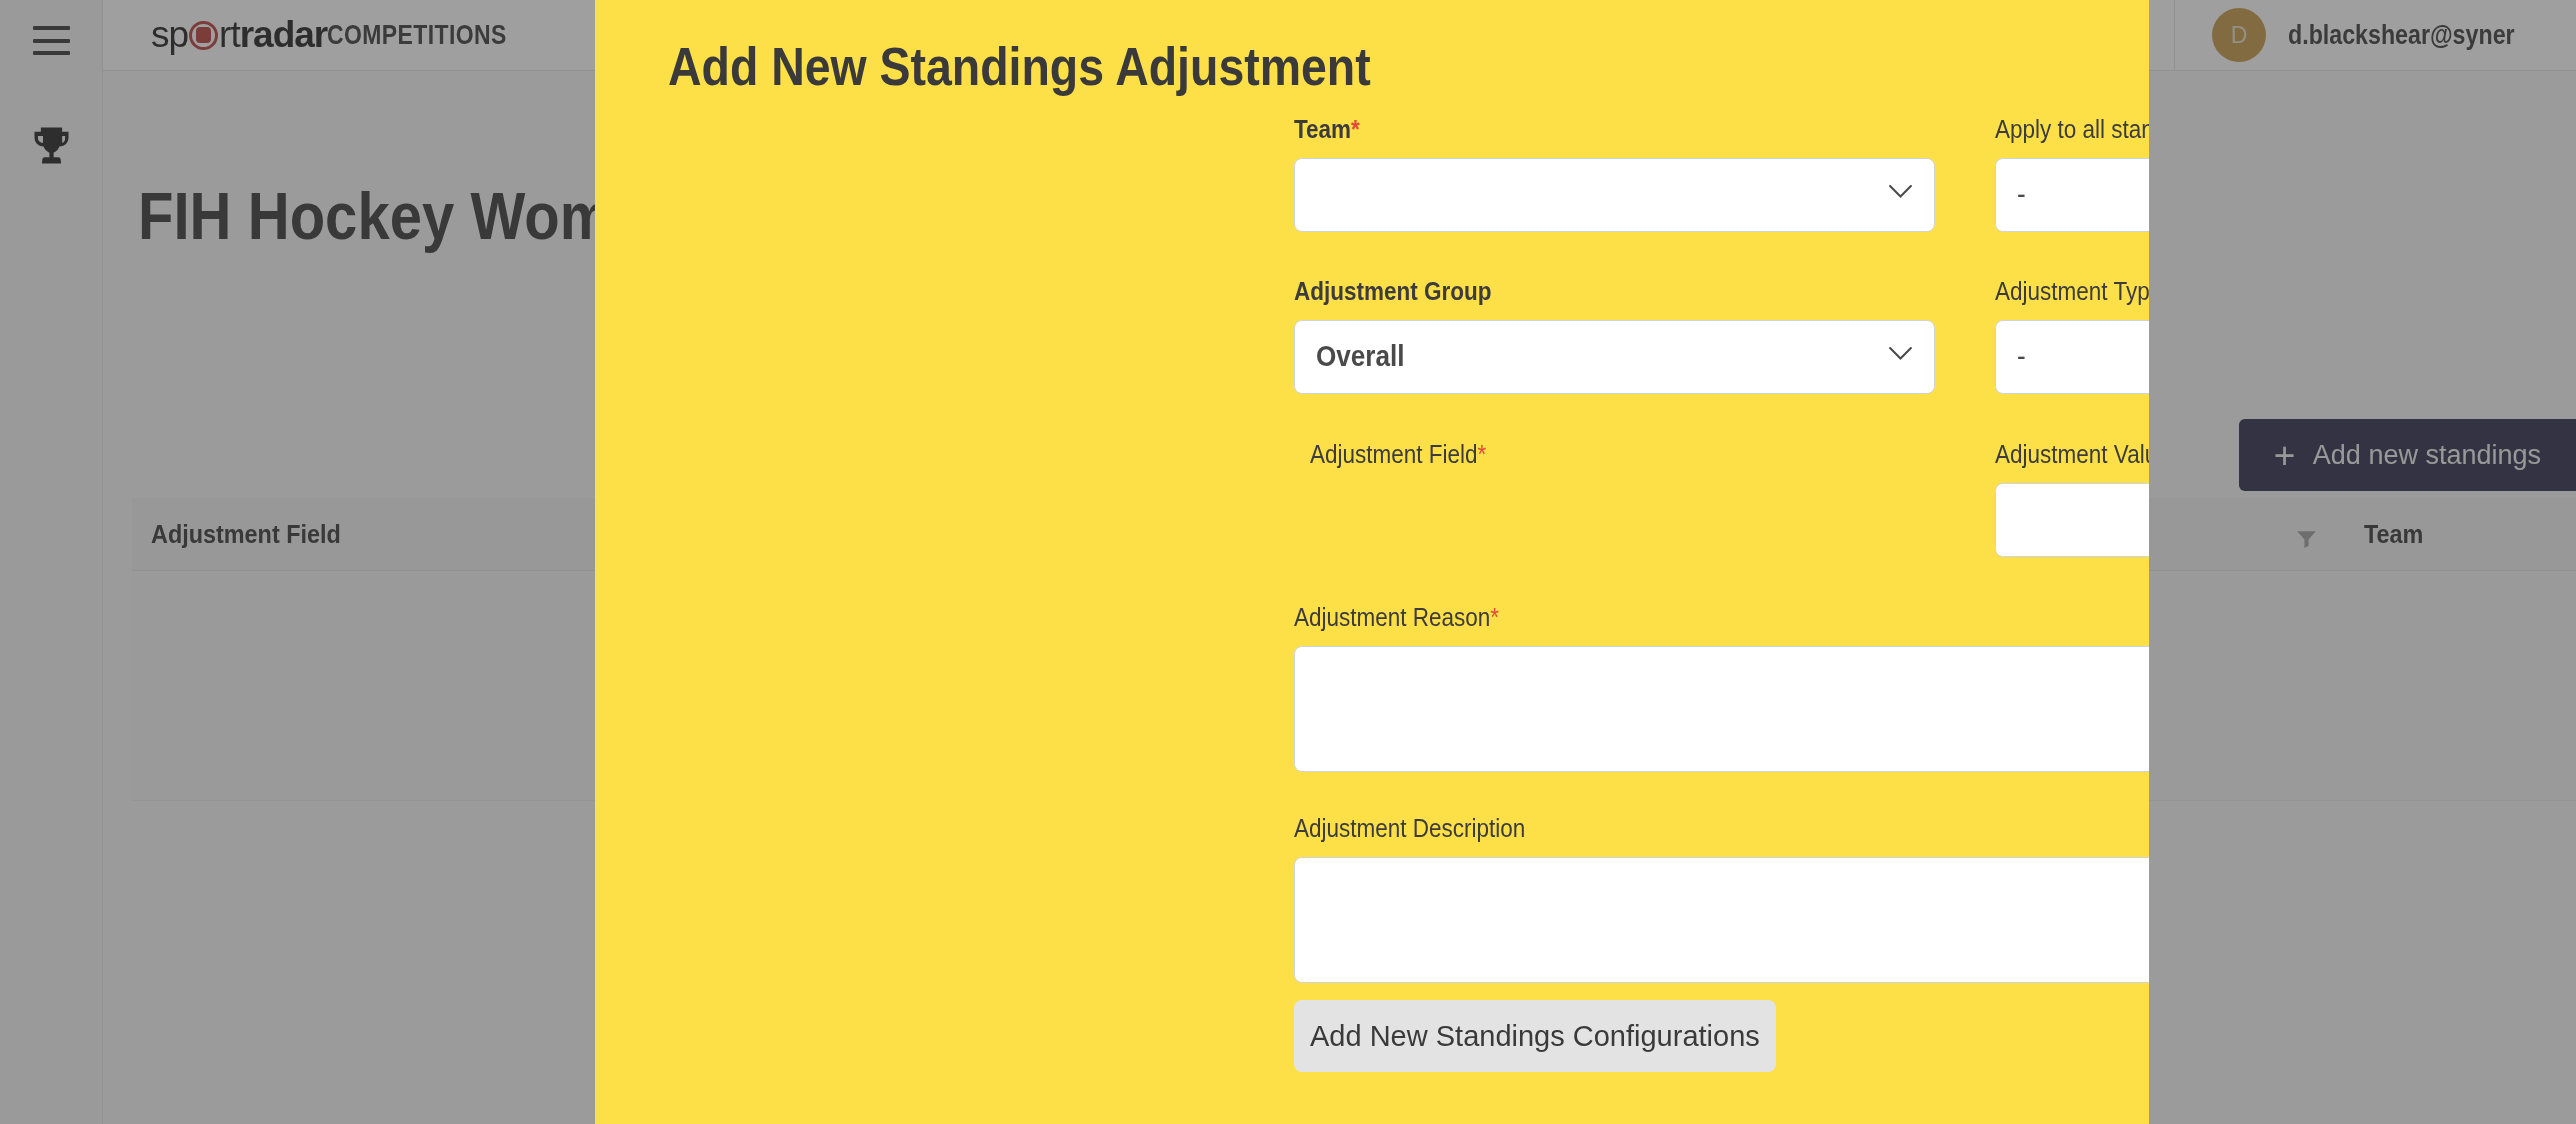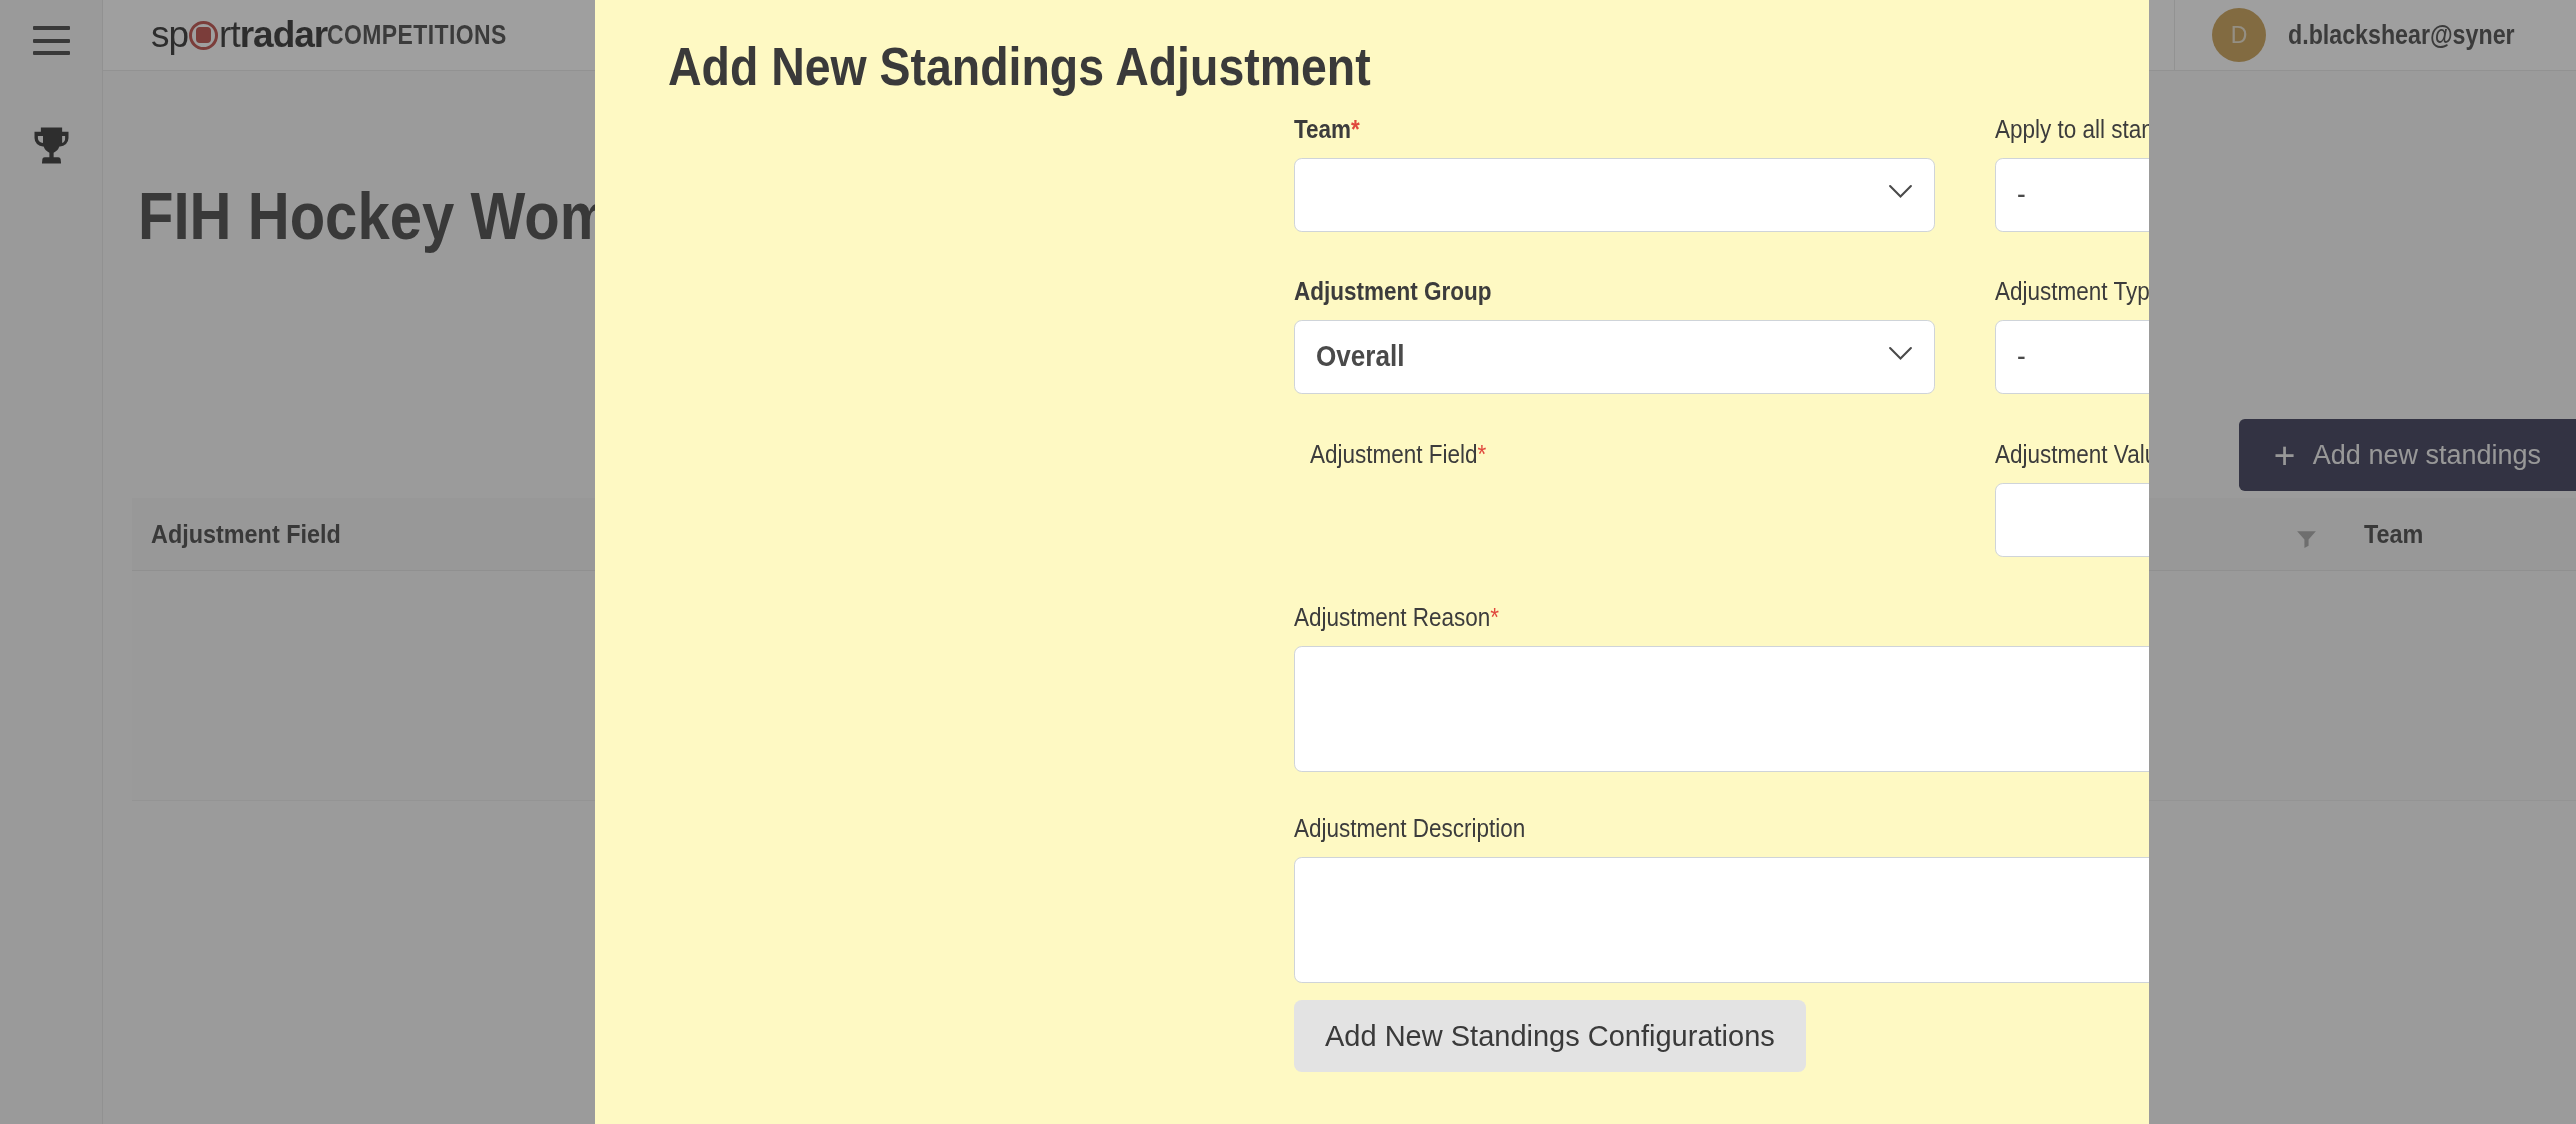--- a/index.html
+++ b/index.html
@@ -257,21 +257,21 @@
     position: absolute;
     inset: 0;
     background: rgba(70,70,70,0.52);
     z-index: 10;
   }
   #modal {
     position: absolute;
     left: 595px; top: 0;
     width: 1554px;
     height: 1125px;
-    background: #fef9c3;
+    background: #fde047;
     z-index: 11;
     overflow: hidden;
   }
   #modal-inner {
     position: absolute;
     left: 0; top: 0;
     width: 100%;
   }
   #modal-title {
     position: absolute;
@@ -345,21 +345,21 @@
     display: block;
   }
 
   #submit-btn {
     position: absolute;
     left: 0; top: 1000px;
     background: #e3e3e3;
     border: none;
     border-radius: 7.8px;
     height: 72px;
-    padding: 0 31px;
+    padding: 0 16px;
     font-size: 29px;
     color: #3a3a3a;
     cursor: pointer;
     white-space: nowrap;
     font-family: "Liberation Sans Narrow", "Liberation Sans", sans-serif;
   }
 </style>
 </head>
 <body>
 

